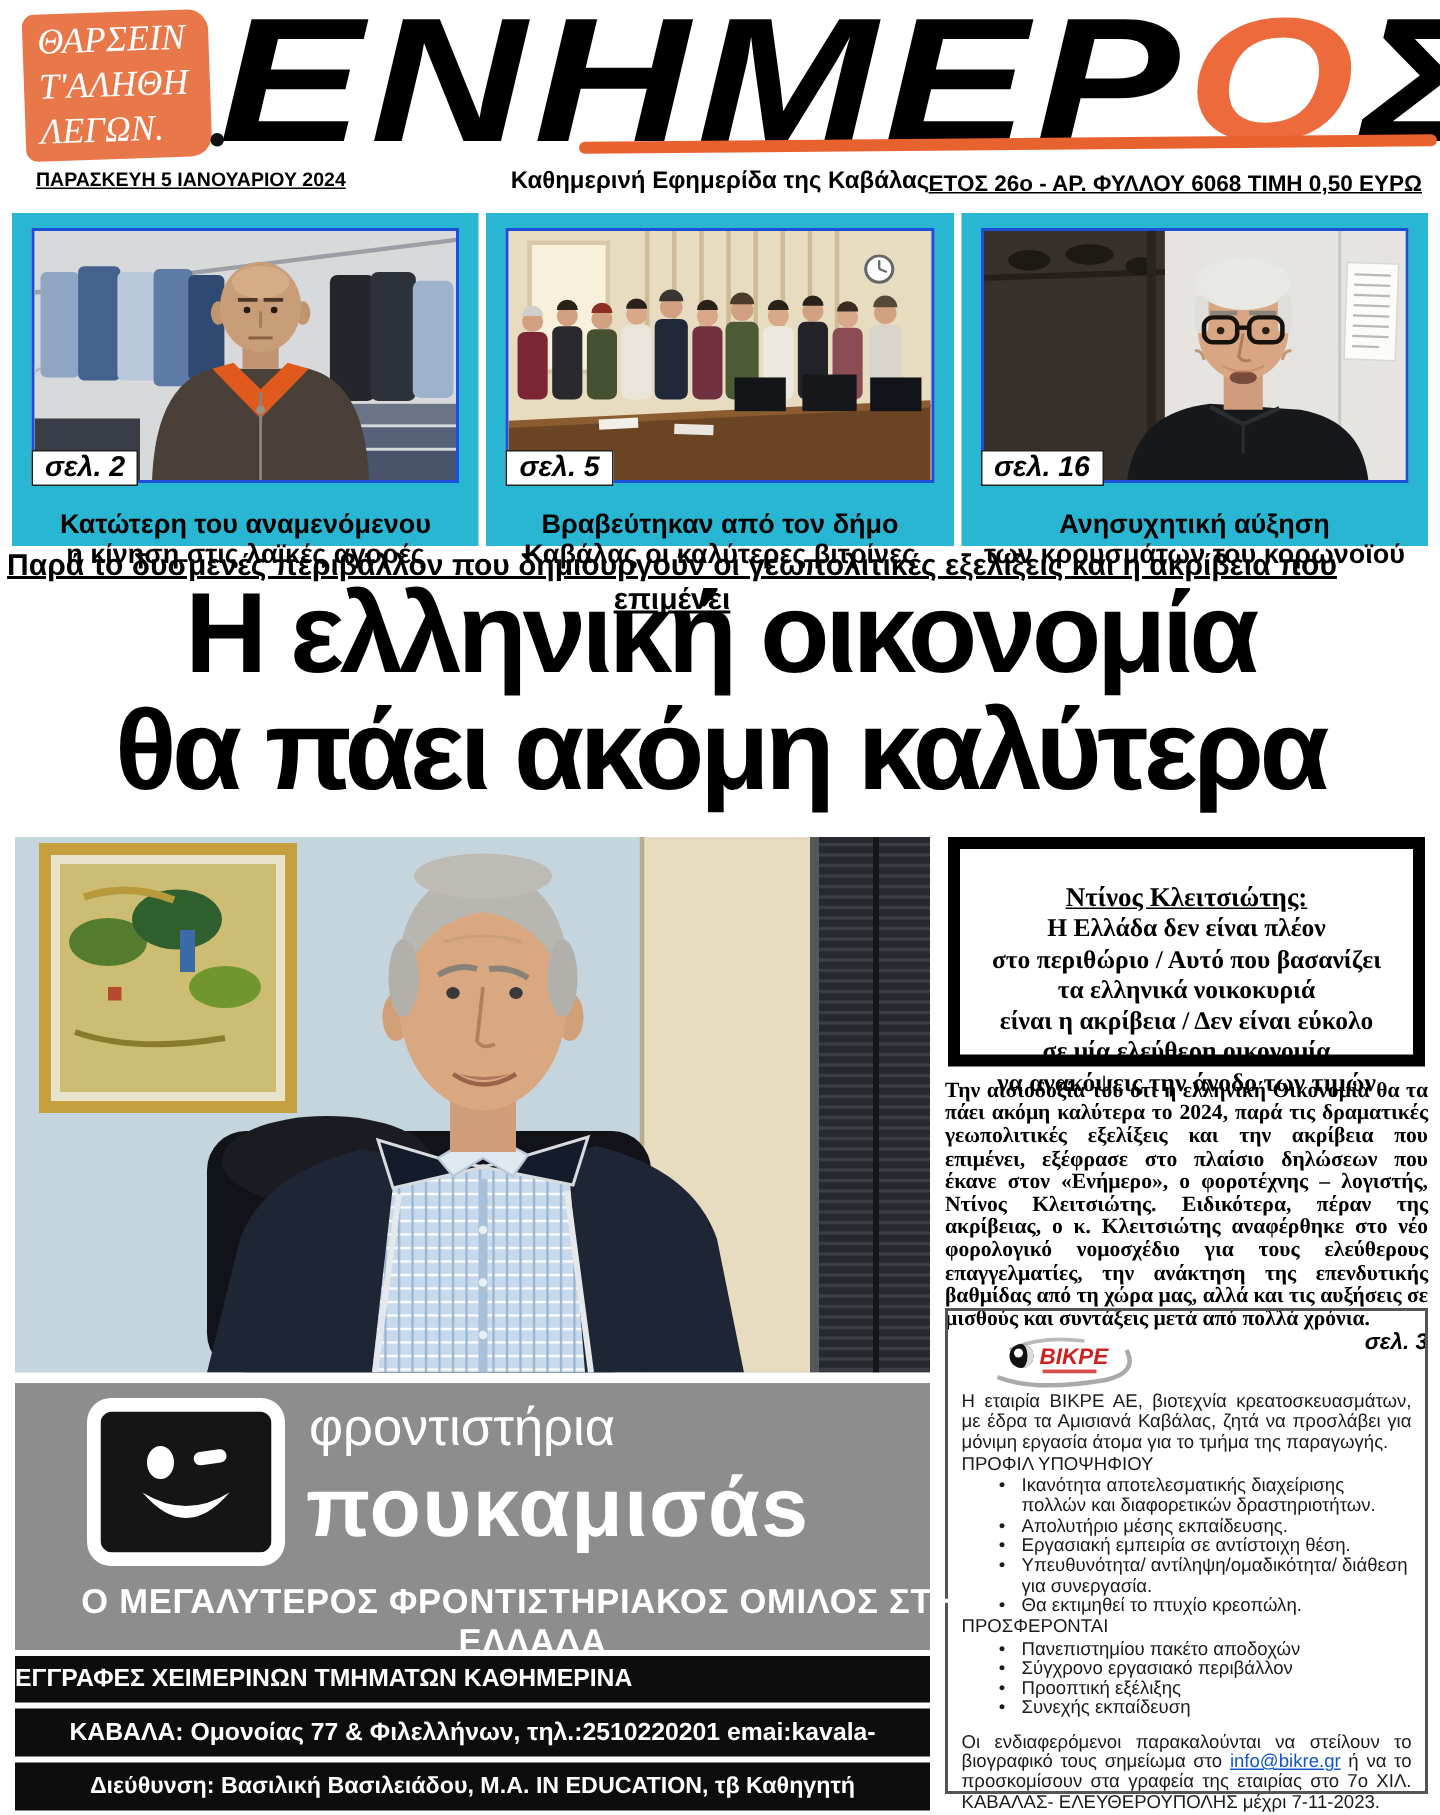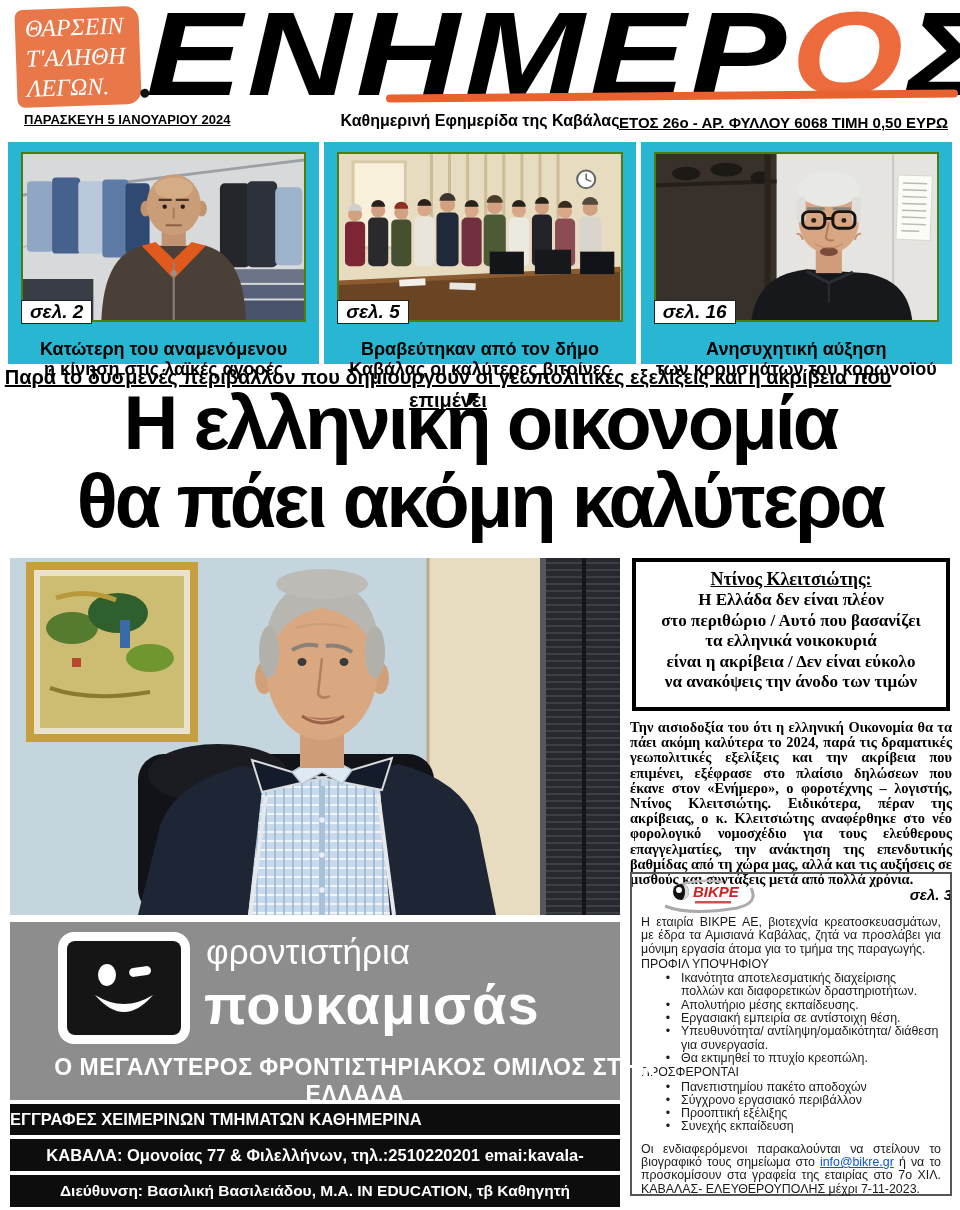--- a/index.html
+++ b/index.html
@@ -21,49 +21,49 @@
   
   .dateline{position:absolute;left:0;top:108px;width:960px;height:32px;font-weight:bold;}
   .d-date{position:absolute;left:24px;top:4px;font-size:13px;text-decoration:underline;}
   .d-sub{position:absolute;left:300px;top:4px;width:360px;text-align:center;font-size:16px;}
   .d-issue{position:absolute;right:12px;top:6px;font-size:15px;text-decoration:underline;}
 
   
   .teasers{position:absolute;left:8px;top:142px;width:944px;height:222px;background:#fff;
            display:flex;gap:5px;}
   .teaser{flex:1;background:#29b6d2;position:relative;}
-  .tphoto{position:relative;margin:10px 13px 0;height:166px;border:2px solid #4d7c0f;background:#ccc;}
+  .tphoto{position:relative;margin:10px 13px 0;height:166px;border:2px solid #1d4ed8;background:#ccc;}
   .tphoto svg{position:absolute;left:0;top:0;width:100%;height:100%;}
   .pg{position:absolute;left:-2px;bottom:-4px;background:#fff;border:1px solid #222;
       padding:0 8px;font-size:19px;font-weight:bold;font-style:italic;}
   .tcap{margin-top:17px;text-align:center;font-size:18px;font-weight:bold;line-height:20px;
         white-space:pre-line;}
 
   
   .kicker{position:absolute;left:0;top:366px;width:896px;text-align:center;font-size:20px;
           font-weight:bold;text-decoration:underline;}
   .headline{position:absolute;left:0;top:384px;width:960px;margin:0;text-align:center;
             font-size:76px;line-height:78px;font-weight:800;letter-spacing:-3px;}
 
   .mainphoto{position:absolute;left:10px;top:558px;width:610px;height:357px;margin:0;background:#c5d5dd;}
   .mainphoto svg{width:100%;height:100%;display:block;}
 
-  .quotebox{position:absolute;left:632px;top:558px;width:318px;height:153px;border:4px solid #000000;
+  .quotebox{position:absolute;left:632px;top:558px;width:318px;height:153px;border:8px solid #000000;
             box-sizing:border-box;text-align:center;font-family:"Liberation Serif",serif;
-            font-weight:bold;padding-top:6px;}
+            font-weight:bold;padding-top:21px;}
   .qhead{font-size:18px;text-decoration:underline;line-height:22px;}
   .qline{font-size:17px;line-height:20.5px;}
 
   .bodytext{position:absolute;left:630px;top:720px;width:322px;font-family:"Liberation Serif",serif;
             font-weight:bold;font-size:14.4px;line-height:15.2px;text-align:justify;}
   .pgref{float:right;font-family:"Liberation Sans",sans-serif;font-size:15px;font-weight:bold;font-style:italic;}
 
   
   .bikpe{position:absolute;left:630px;top:872px;width:322px;height:324px;border:2px solid #555;
-         box-sizing:border-box;padding:4px 9px;font-size:12.4px;line-height:13.3px;color:#1a1a1a;}
+         box-sizing:border-box;padding:16px 9px;font-size:12.4px;line-height:13.3px;color:#1a1a1a;}
   .blogo{position:relative;height:36px;margin-left:18px;}
   .bikpe p{margin:2px 0;text-align:justify;}
   .lh{margin:1px 0;}
   .bikpe ul{list-style:none;margin:0;padding:0 0 0 14px;}
   .bikpe li{display:flex;}
   .bmark{width:26px;text-align:center;flex:0 0 26px;}
   .btext{flex:1;}
   .outro{margin-top:9px !important;}
   .email{color:#1155cc;text-decoration:underline;cursor:pointer;}
 
@@ -326,20 +326,21 @@
       <path d="M286,70 q26,-8 52,0" stroke="#c29a74" stroke-width="2" fill="none" opacity="0.6"></path>
     </svg>
   </figure>
 
   <aside class="quotebox">
     <div class="qhead">Ντίνος Κλειτσιώτης:</div>
     <div class="qline">Η Ελλάδα δεν είναι πλέον</div>
     <div class="qline">στο περιθώριο / Αυτό που βασανίζει</div>
     <div class="qline">τα ελληνικά νοικοκυριά</div>
     <div class="qline">είναι η ακρίβεια / Δεν είναι εύκολο</div>
+    <div class="qline">σε μία ελεύθερη οικονομία</div>
     <div class="qline">να ανακόψεις την άνοδο των τιμών</div>
   </aside>
 
   <div class="bodytext">
     <span>Την αισιοδοξία του ότι η ελληνική Οικονομία θα τα πάει ακόμη καλύτερα το 2024, παρά τις δραματικές γεωπολιτικές εξελίξεις και την ακρίβεια που επιμένει, εξέφρασε στο πλαίσιο δηλώσεων που έκανε στον «Ενήμερο», ο φοροτέχνης – λογιστής, Ντίνος Κλειτσιώτης. Ειδικότερα, πέραν της ακρίβειας, ο κ. Κλειτσιώτης αναφέρθηκε στο νέο φορολογικό νομοσχέδιο για τους ελεύθερους επαγγελματίες, την ανάκτηση της επενδυτικής βαθμίδας από τη χώρα μας, αλλά και τις αυξήσεις σε μισθούς και συντάξεις μετά από πολλά χρόνια.</span>
     <span class="pgref">σελ. 3</span>
   </div>
 
   <div class="bikpe">
     <div class="blogo">

